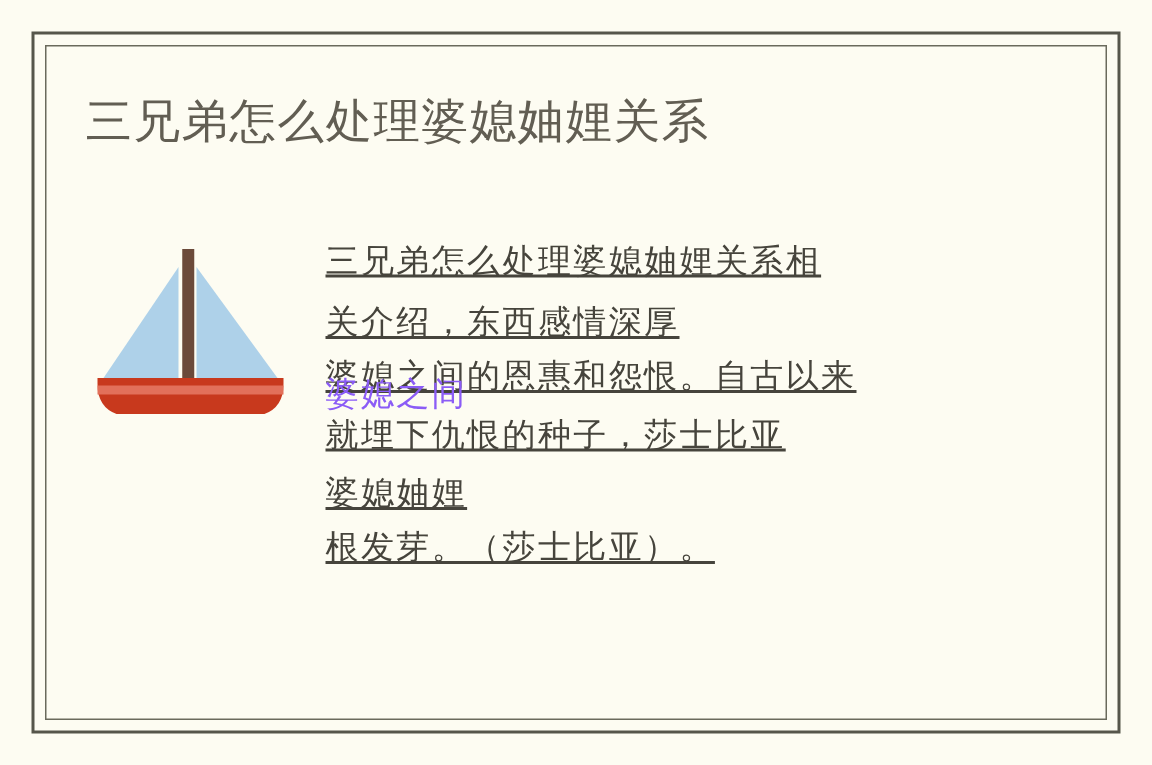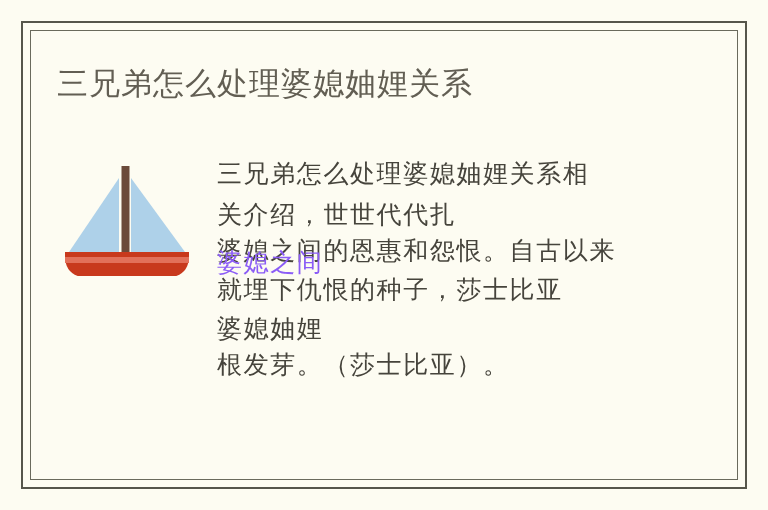--- a/index.html
+++ b/index.html
@@ -46,21 +46,21 @@
 
   
   .title {
     position: absolute;
     left: 57px;
     top: 62px;
     font-size: 31px;
     line-height: 44px;
     letter-spacing: 1px;
     color: #625e53;
-    font-family: Liberation Sans, sans-serif;
+    font-family: Liberation Mono, monospace;
     white-space: nowrap;
   }
 
   
   .content {
     position: absolute;
     left: 57px;
     top: 150px;
     width: 620px;
     display: flex;
@@ -77,22 +77,23 @@
     display: block;
   }
 
   
   .body-text {
     position: relative;
     flex: 1 1 auto;
     padding-top: 2px;
     color: #46443c;
     font-family: "Liberation Serif", serif;
-    font-size: 25px;
+    font-size: 22px;
     letter-spacing: 1.6px;
+    text-decoration: underline;
   }
   .body-line {
     white-space: pre;
     line-height: 44px;
     height: 44px;
   }
   .body-line.tight {
     line-height: 38px;
     height: 38px;
   }
@@ -134,21 +135,21 @@
         <rect x="64.5" y="10" width="8" height="92" fill="#6b4a3a"></rect>
 
         <path d="M8,96 L132,96 L132,100 Q132,122 106,122 L34,122 Q8,122 8,100 Z" fill="#c8391d"></path>
 
         <rect x="8" y="101" width="124" height="6" fill="#e2705a"></rect>
       </svg>
     </div>
 
     <div class="body-text">
       <div class="body-line">三兄弟怎么处理婆媳妯娌关系相</div>
-      <div class="body-line tight">关介绍，世世代代扎</div>
+      <div class="body-line tight">关介绍，东西感情深厚</div>
       <div class="body-line tighter">婆媳之间的恩惠和怨恨。自古以来</div>
       <div class="body-line">就埋下仇恨的种子，莎士比亚</div>
       <div class="body-line tighter">婆媳妯娌</div>
       <div class="body-line tight">根发芽。（莎士比亚）。</div>
 
       <div class="overlap-line">婆媳之间</div>
     </div>
 
   </div>
 

